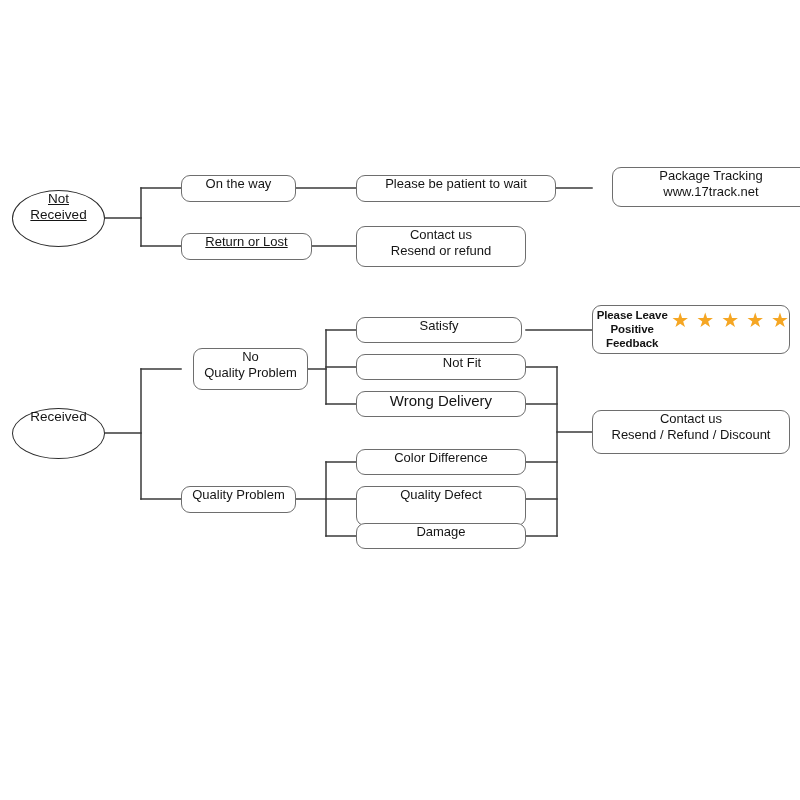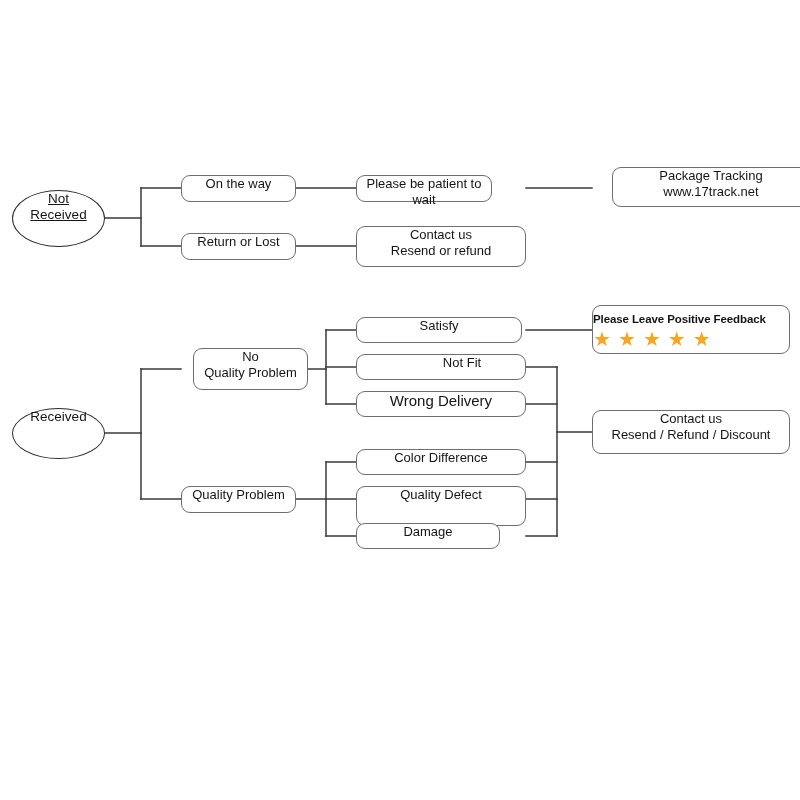--- a/index.html
+++ b/index.html
@@ -46,21 +46,21 @@
     border-radius: 50%;
     border-color: #2a2a2a;
     border-width: 1.3px;
   }
   .node .txt {
     display: block;
     white-space: pre-line;
     padding: 0 4px;
   }
   .node.fb {
-    flex-direction: column;
+    flex-direction: row;
     justify-content: center;
     padding-top: 2px;
   }
   .fb-label {
     font-weight: bold;
     letter-spacing: -0.1px;
     color: #131313;
   }
   .stars {
     display: flex;
@@ -122,25 +122,25 @@
 
   <div class="node ellipse" style="left:12px; top:190px; width:93px; height:57px; font-size:13.5px;text-decoration:underline;">
     <span class="txt">Not
 Received</span>
   </div>
 
   <div class="node rounded" style="left:181px; top:175px; width:115px; height:27px; font-size:13px;">
     <span class="txt">On the way</span>
   </div>
 
-  <div class="node rounded" style="left:181px; top:233px; width:115px; height:27px; font-size:13px;">
+  <div class="node rounded" style="left:181px; top:233px; width:131px; height:27px; font-size:13px;text-decoration:underline;">
     <span class="txt">Return or Lost</span>
   </div>
 
-  <div class="node rounded" style="left:356px; top:175px; width:136px; height:27px; font-size:13px;">
+  <div class="node rounded" style="left:356px; top:175px; width:200px; height:27px; font-size:13px;">
     <span class="txt">Please be patient to wait</span>
   </div>
 
   <div class="node rounded" style="left:356px; top:226px; width:170px; height:41px; font-size:13px;">
     <span class="txt">Contact us
 Resend or refund</span>
   </div>
 
   <div class="node rounded" style="left:592px; top:167px; width:198px; height:40px; font-size:13px;margin-left:20px;">
     <span class="txt">Package Tracking
@@ -173,21 +173,21 @@
   </div>
 
   <div class="node rounded" style="left:356px; top:449px; width:170px; height:26px; font-size:13px;">
     <span class="txt">Color Difference</span>
   </div>
 
   <div class="node rounded" style="left:356px; top:486px; width:170px; height:40px; font-size:13px;">
     <span class="txt">Quality Defect</span>
   </div>
 
-  <div class="node rounded" style="left:356px; top:523px; width:144px; height:26px; font-size:13px;">
+  <div class="node rounded" style="left:356px; top:523px; width:170px; height:26px; font-size:13px;">
     <span class="txt">Damage</span>
   </div>
 
   <div class="node rounded fb" style="left:592px; top:305px; width:198px; height:49px; font-size:11.5px;">
     <span class="fb-label">Please Leave Positive Feedback</span>
     <span class="stars">
         <span class="star" style="color: rgb(245, 166, 35); font-size: 20px;">★</span>
         <span class="star" style="color: rgb(245, 166, 35); font-size: 20px;">★</span>
         <span class="star" style="color: rgb(245, 166, 35); font-size: 20px;">★</span>
         <span class="star" style="color: rgb(245, 166, 35); font-size: 20px;">★</span>

